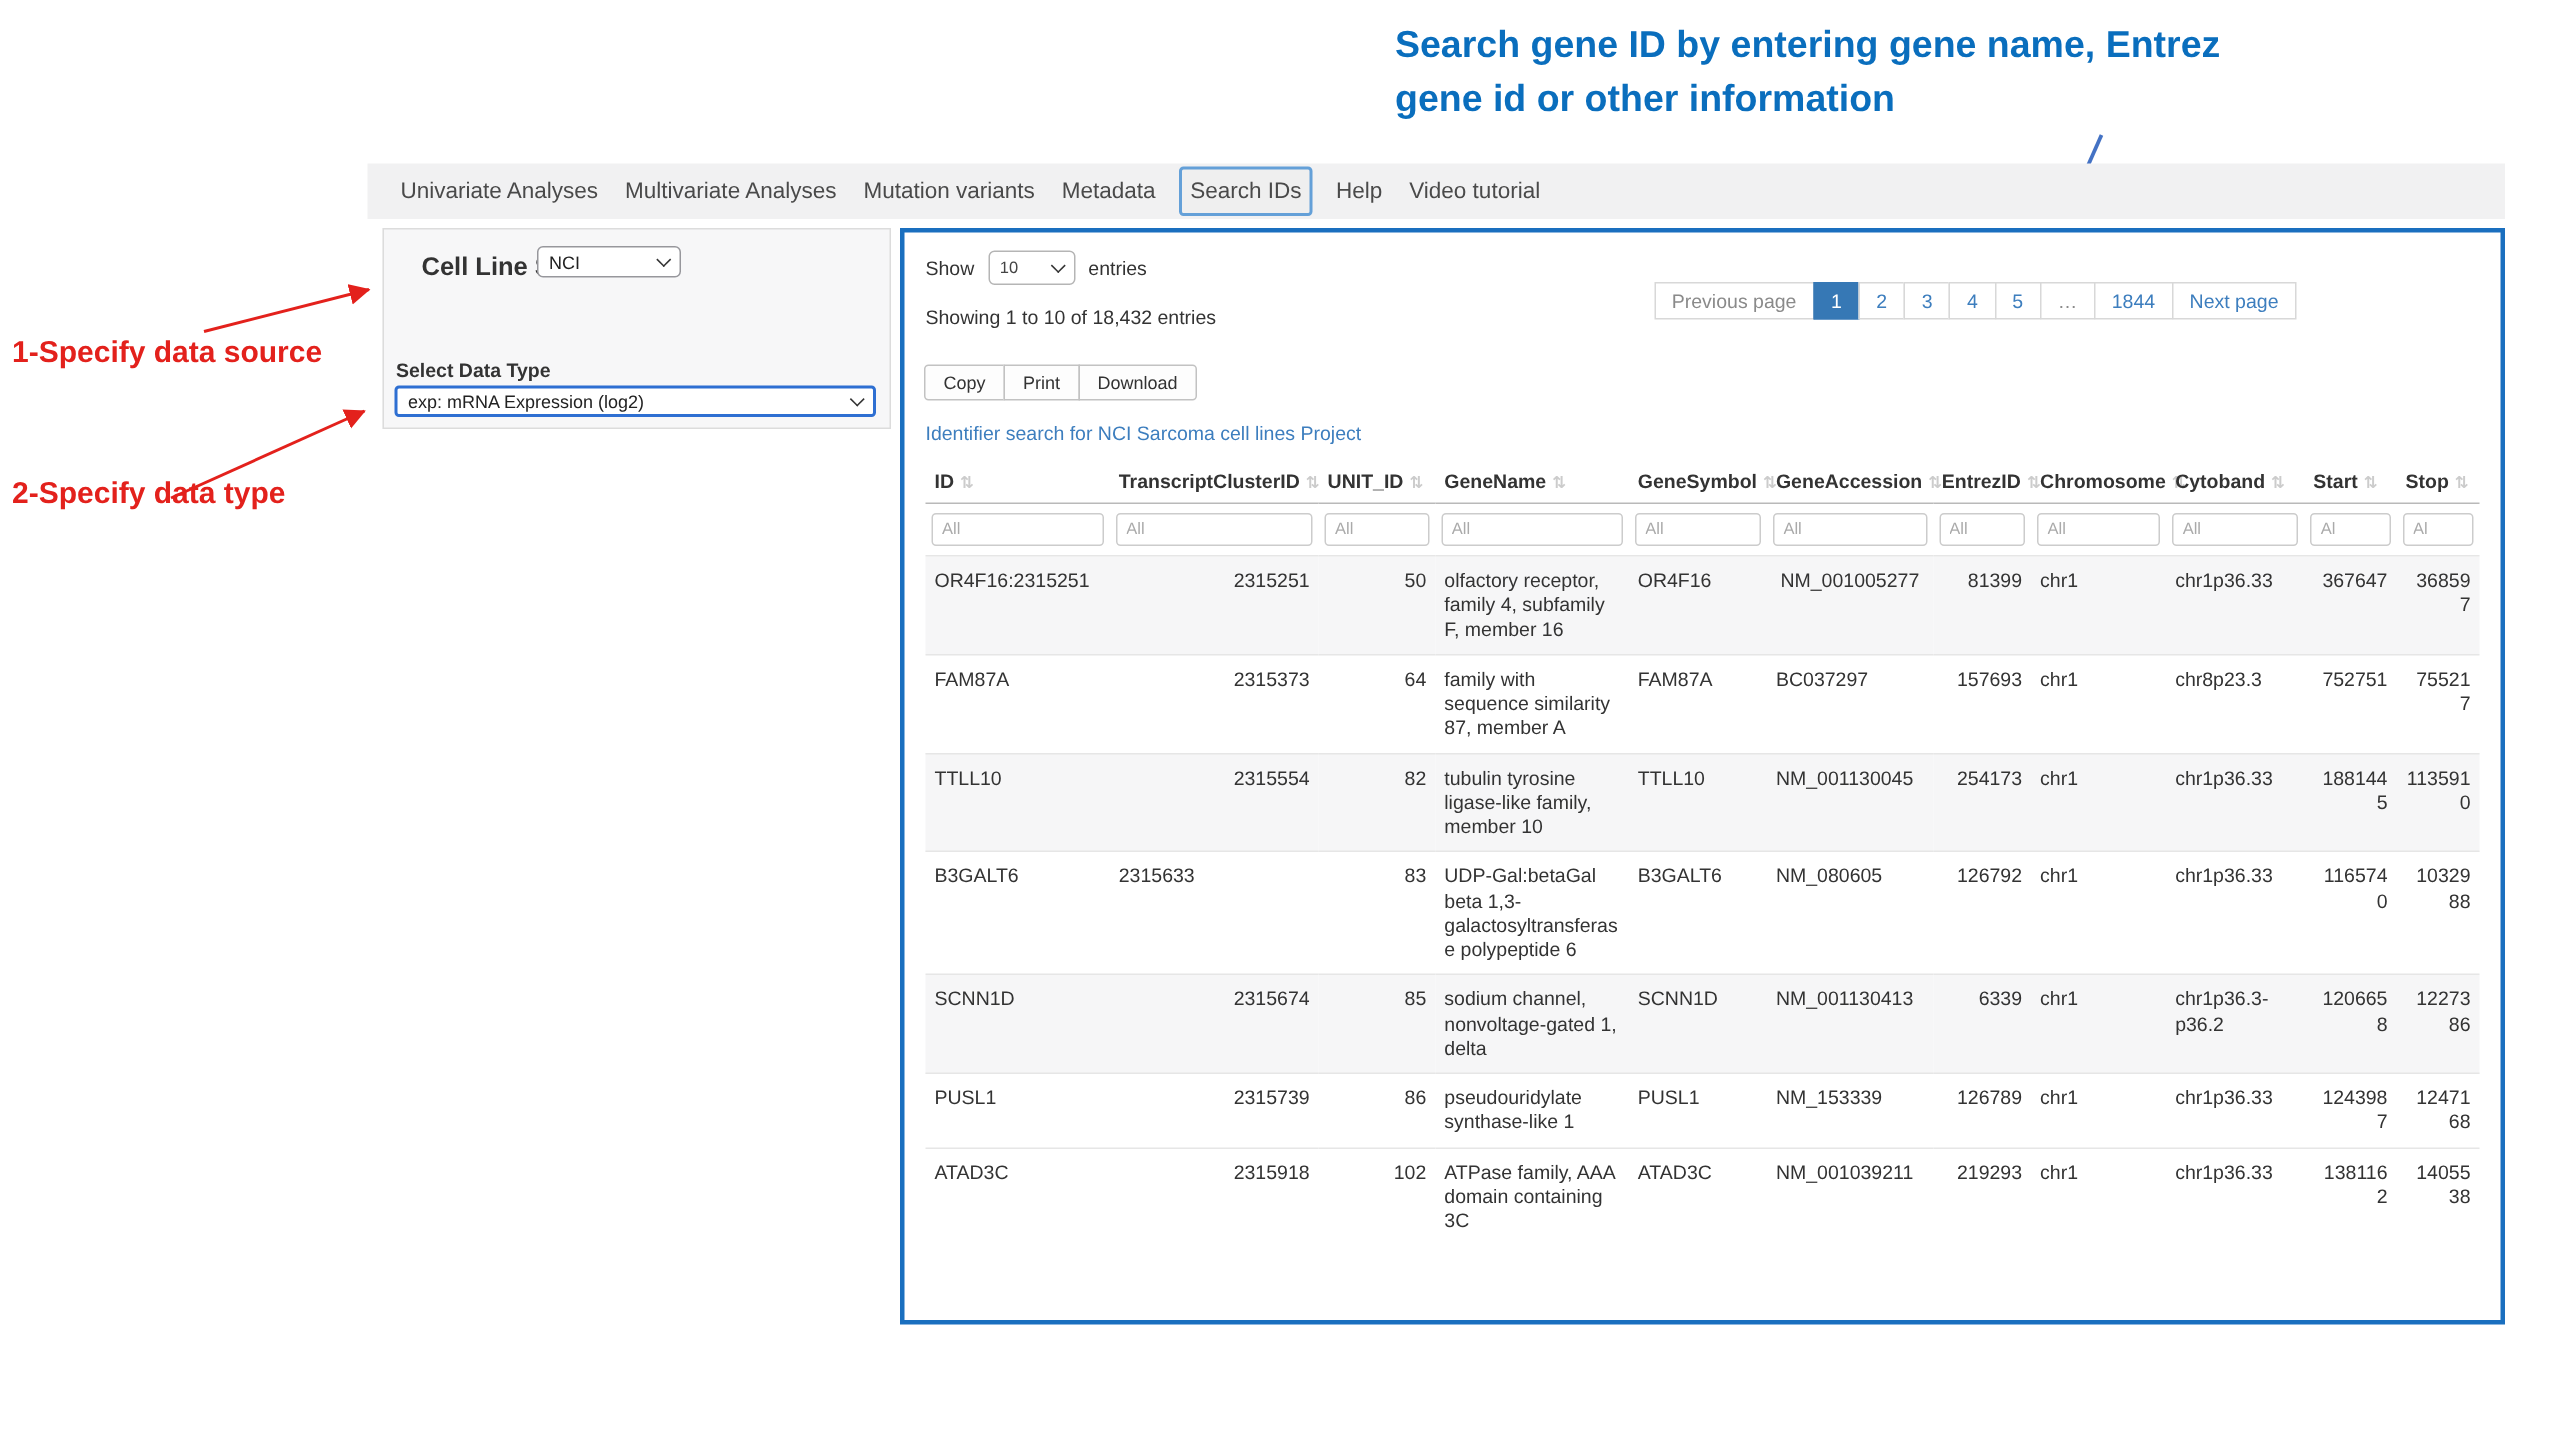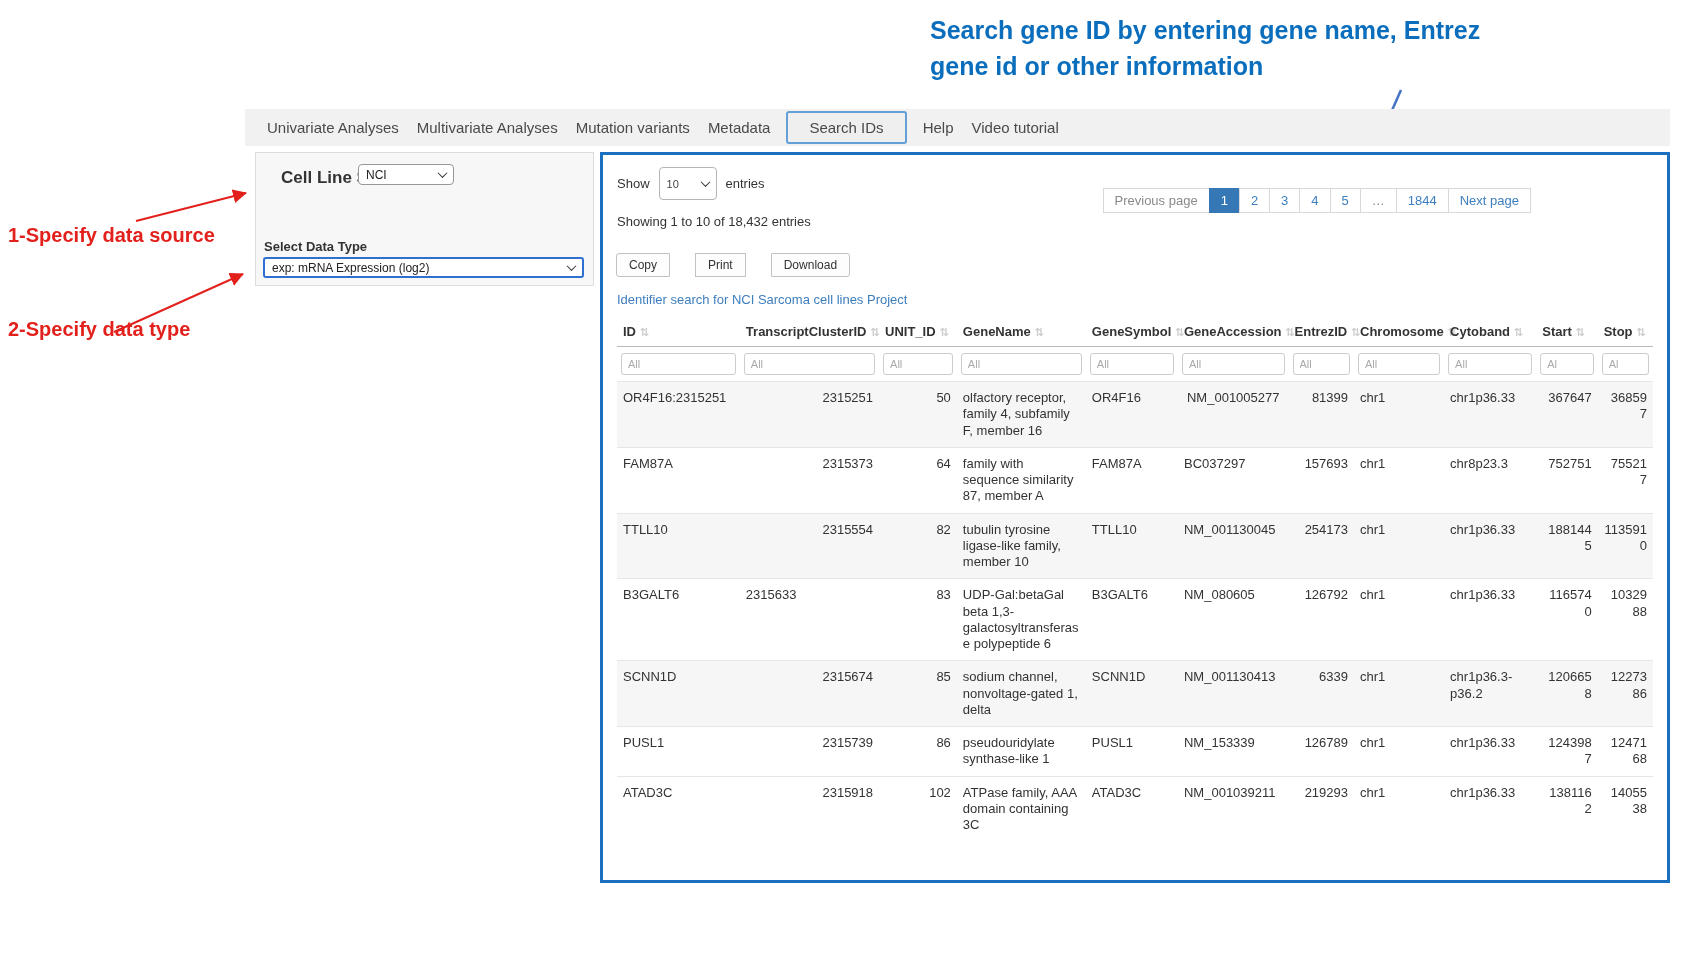--- a/index.html
+++ b/index.html
@@ -13,50 +13,50 @@
   .red-note { font-size:20px; font-weight:bold; color:#e3211c; white-space:nowrap; }
   .red-note1 { left:8px; top:224px; }
   .red-note2 { left:8px; top:318px; }
   svg.overlay { position:absolute; left:0; top:0; pointer-events:none; }
 
   
   .nav { left:245px; top:109px; width:1425px; height:37px; background:#f1f1f2;
     display:flex; align-items:center; padding-left:13px; }
   .tab { font-size:15px; color:#4a4a4a; margin:0 9px; white-space:nowrap; cursor:pointer; }
   .tab.active { border:2px solid #64a0d8; border-radius:3px; background:#efefef;
-    padding:6px 21px; margin:0 7px; }
+    padding:6px 5px; margin:0 7px; }
 
   
   .sidebar { left:255px; top:152px; width:339px; height:134px; background:#f7f7f8;
     border:1px solid #dcdcdc; }
   .cls-label { left:25px; top:15px; font-size:17px; font-weight:bold; }
   .select-box { display:flex; align-items:center; justify-content:space-between;
     background:#fff; border:1px solid #97979c; border-radius:4px; padding:0 7px;
     font-size:12px; color:#222; cursor:pointer; }
   .chev { width:7px; height:7px; border-right:1.6px solid #333; border-bottom:1.6px solid #333;
     transform:rotate(45deg) translate(-1px,-1px); flex:none; }
   .cls-select { left:102px; top:11px; width:96px; height:21px; }
   .sdt-label { left:8px; top:86px; font-size:13px; font-weight:bold; }
   .sdt-select { left:7px; top:104px; width:321px; height:21px; border:2px solid #2e6fd2;
     border-radius:3px; }
 
   
   .panel { left:600px; top:152px; width:1070px; height:731px; background:#fff;
     border:3px solid #1a6fbf; padding:10px 14px; overflow:hidden; }
   .show-row { display:flex; align-items:center; gap:9px; font-size:13px; margin:2px 0 14px; }
-  .show-select { width:58px; height:33px; font-size:11px; color:#444; border-color:#b5b5b5; }
+  .show-select { width:58px; height:23px; font-size:11px; color:#444; border-color:#b5b5b5; }
   .showing-row { font-size:13px; margin-bottom:24px; }
 
   .pagination { position:absolute; top:33px; right:136px; display:flex; font-size:13px; }
   .pagination .pg { border:1px solid #d8d8d8; background:#fff; padding:4px 11px;
     margin-left:-1px; color:#3d7ebe; cursor:pointer; white-space:nowrap; }
   .pagination .pg.muted { color:#8a8a8a; }
   .pagination .pg.active { background:#3678b5; border-color:#3678b5; color:#fff; }
 
-  .export-group { display:inline-flex; margin-bottom:13px;gap:26px; }
+  .export-group { display:inline-flex; margin-bottom:13px; }
   .export-group button { font-size:12px; color:#333; padding:4px 12px; background:#fdfdfd;
     border:1px solid #c2c2c2; margin-left:-1px; cursor:pointer;
     font-family:"Liberation Sans","DejaVu Sans",sans-serif; }
   .export-group button:first-child { border-radius:3px 0 0 3px; }
   .export-group button:last-child { border-radius:0 3px 3px 0; }
 
   .id-link { display:inline-block; color:#3d7ebe; font-size:13px; margin-bottom:9px;
     cursor:pointer; text-decoration:none; }
 
   table { width:100%; border-collapse:collapse; table-layout:fixed; font-size:13px; }

